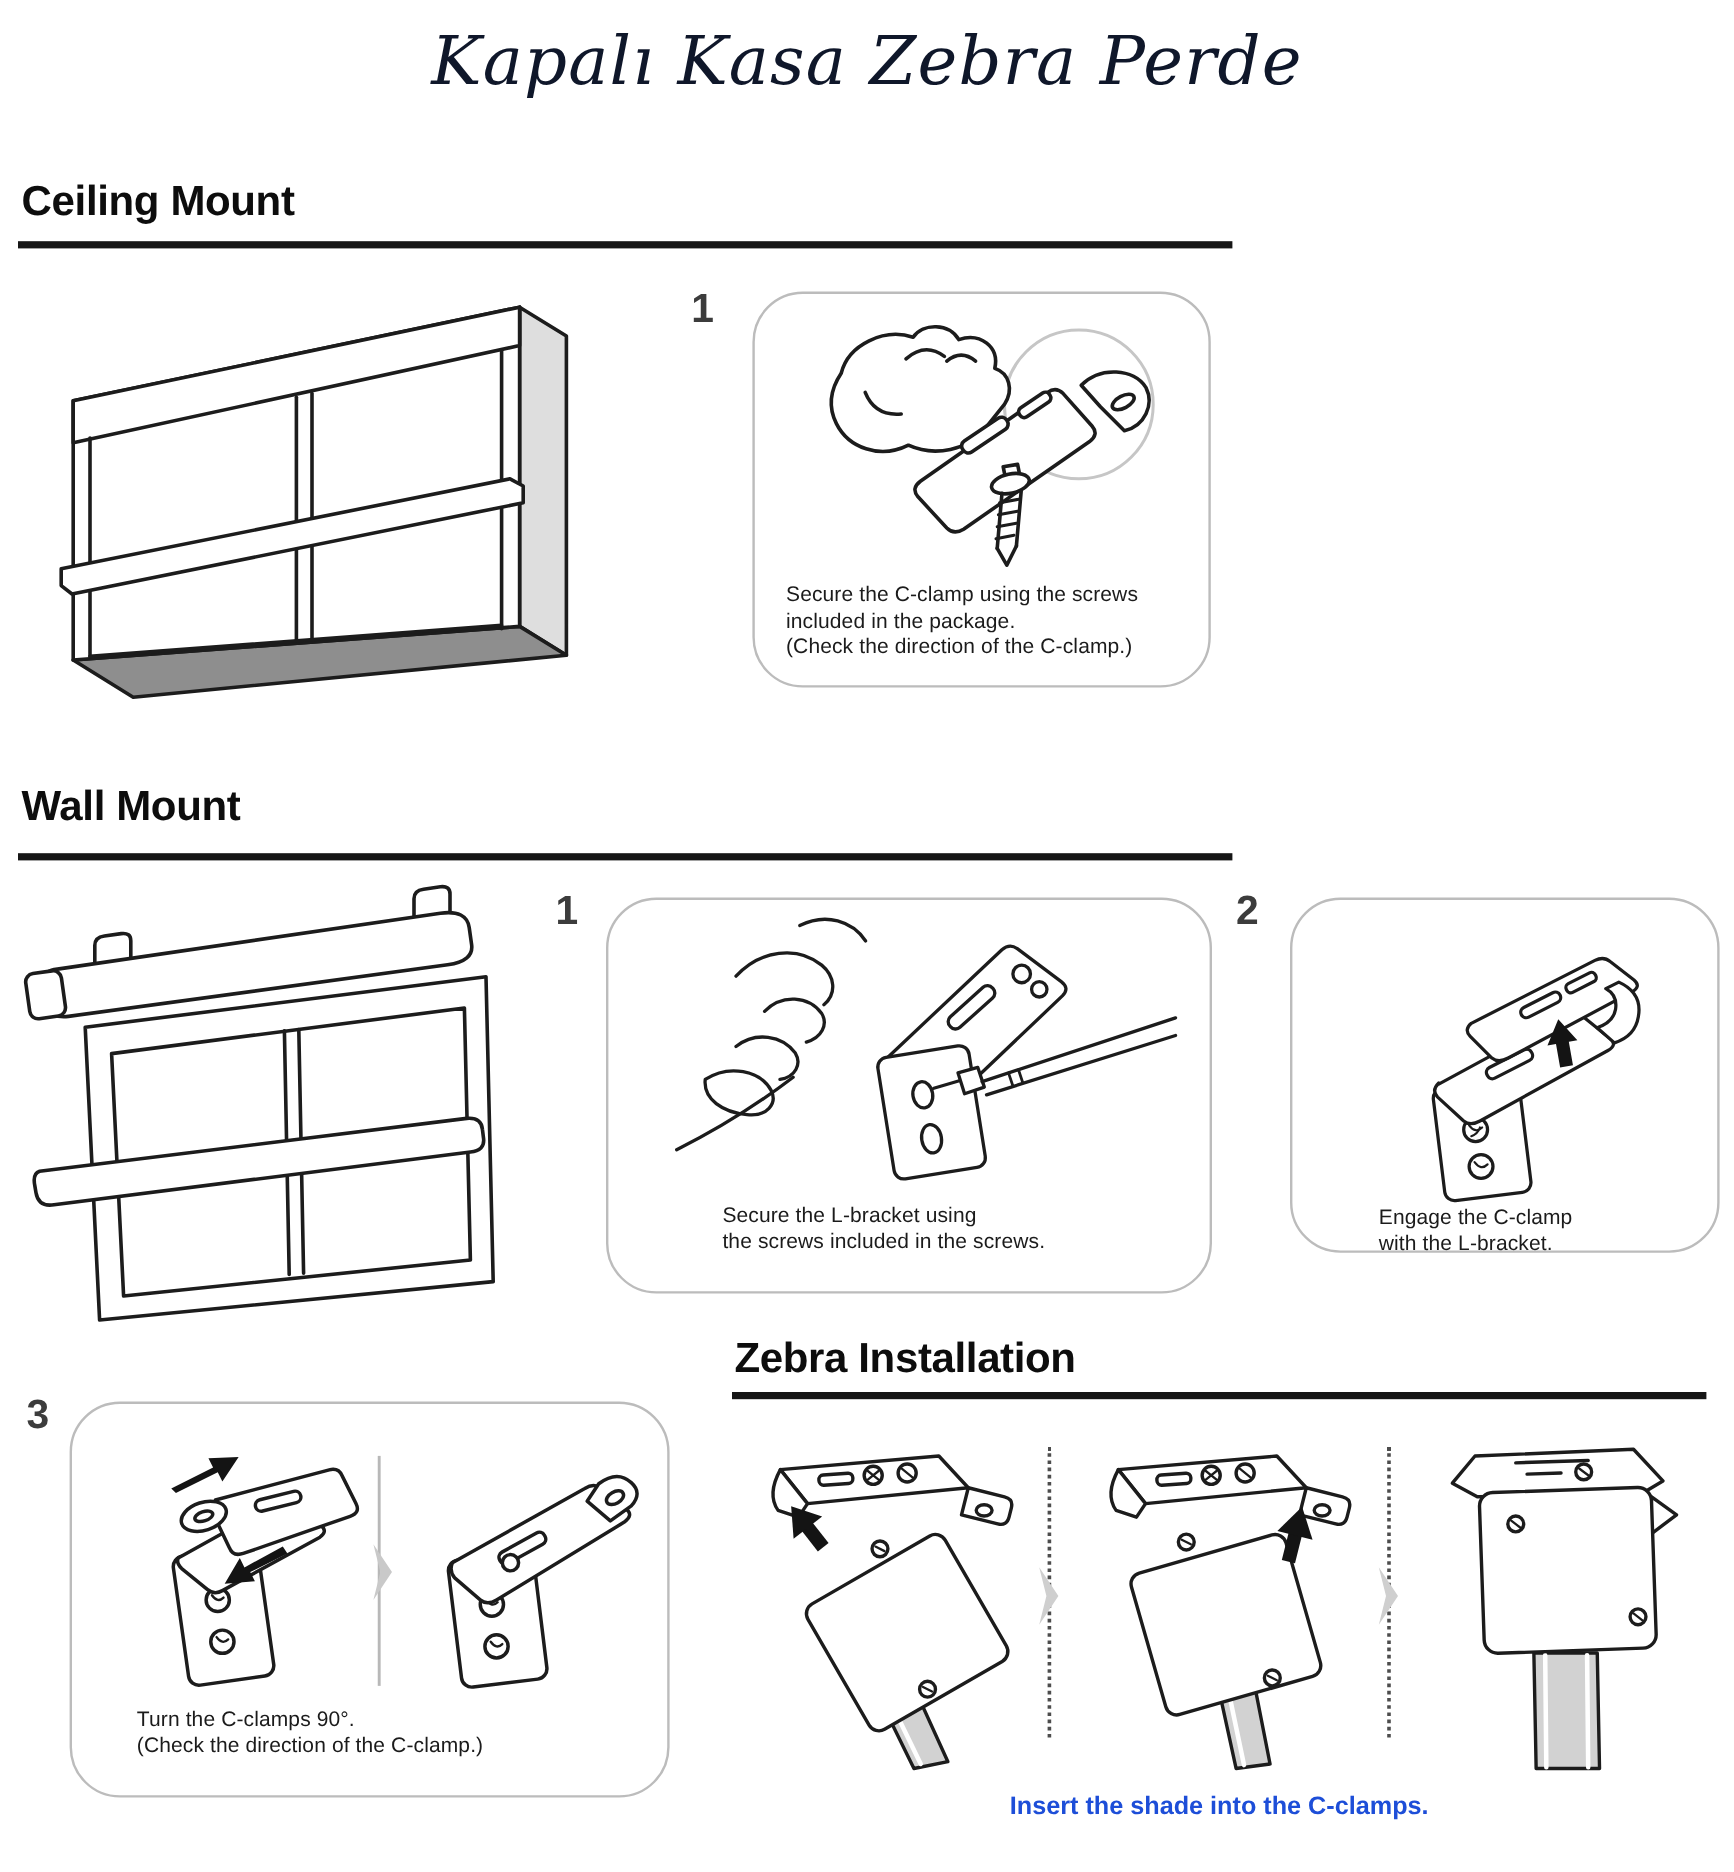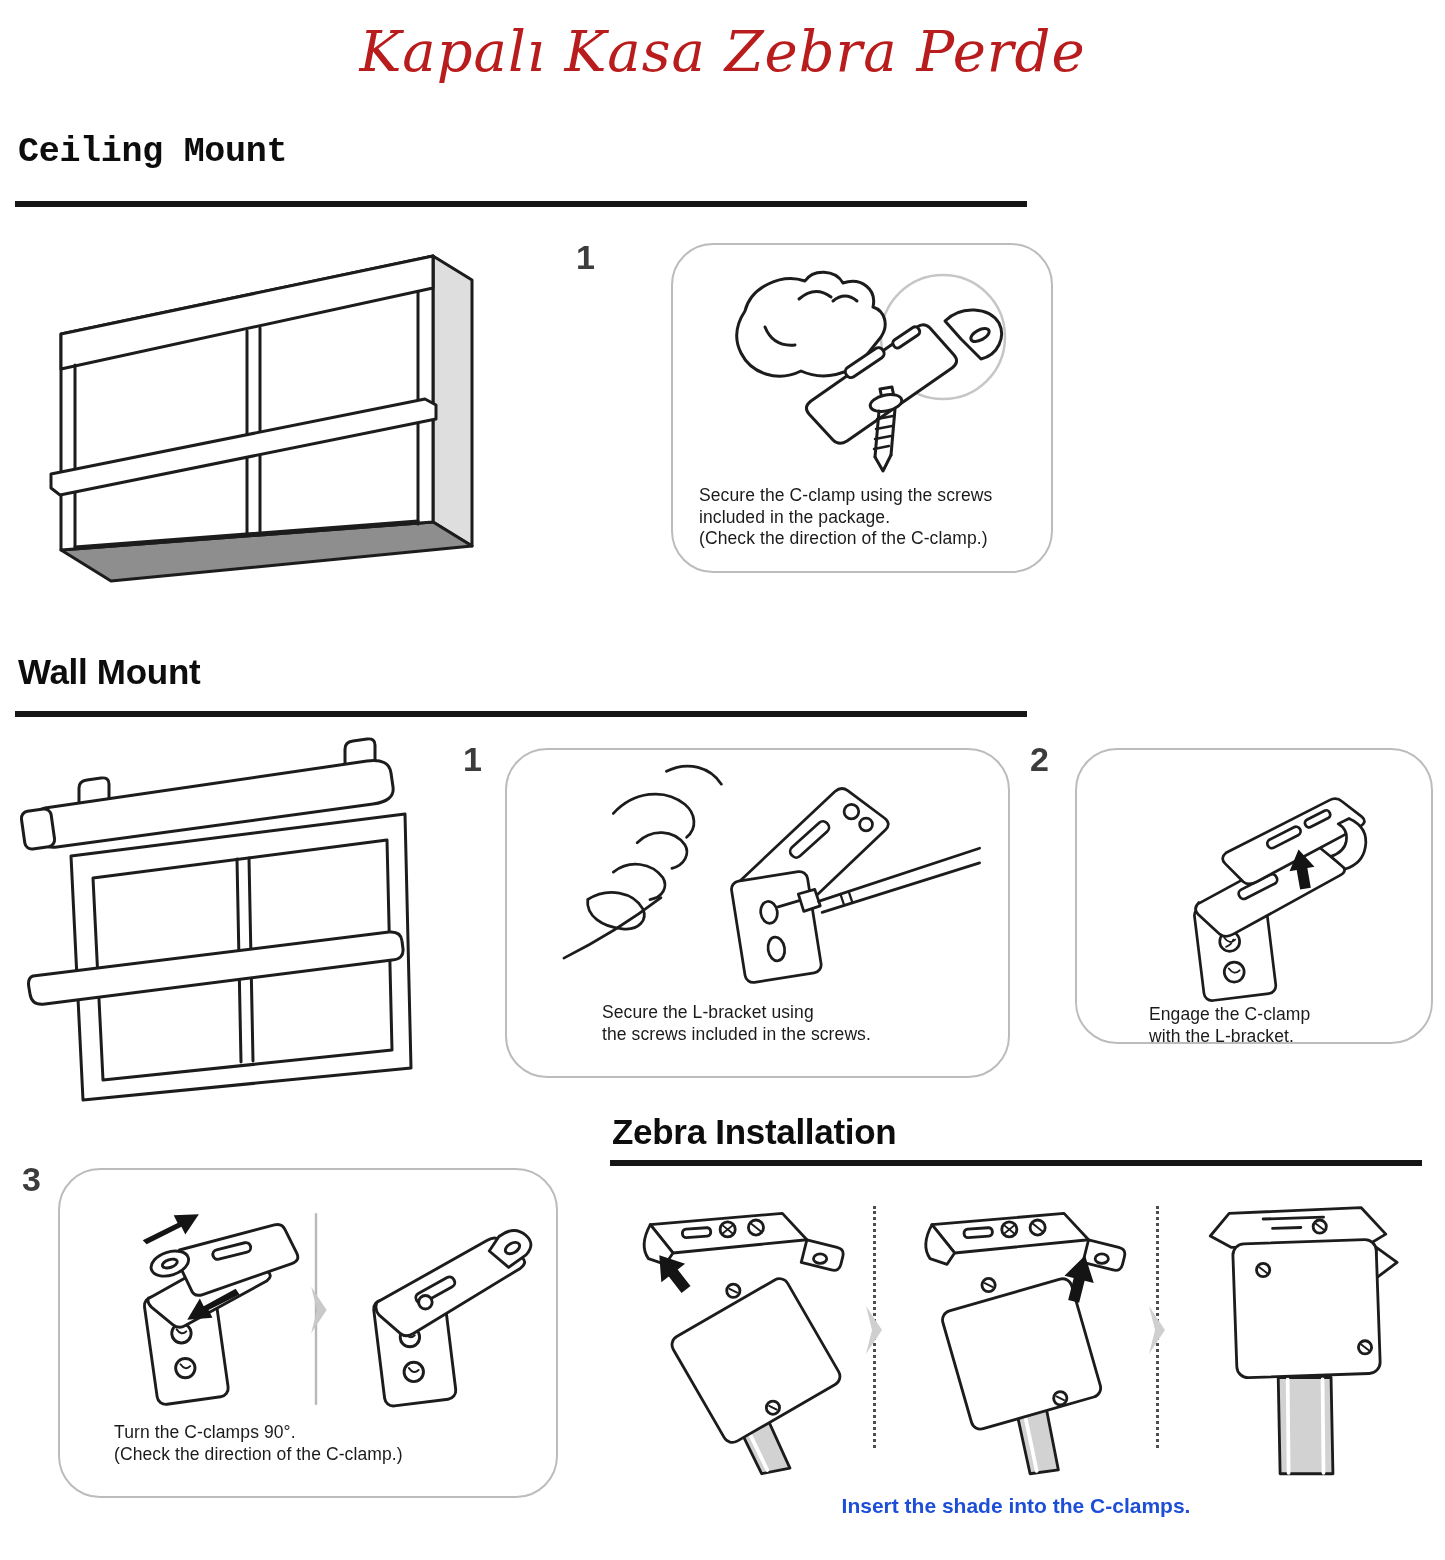--- a/index.html
+++ b/index.html
@@ -2,21 +2,21 @@
 <html><head>
 <meta charset="utf-8">
 <style>
   * { margin:0; padding:0; box-sizing:border-box; }
   html,body { background:#ffffff; }
   body { width:1445px; height:1560px; position:relative; font-family:"Liberation Sans", sans-serif; }
   .page { position:absolute; left:0; top:0; width:1445px; height:1560px; background:#fff; overflow:hidden; }
 
   
   .title { position:absolute; left:0; top:16px; width:1445px; text-align:center;
-           font-family:"DejaVu Serif", serif; font-style:italic; color:#b91c1c; }
+           font-family:"DejaVu Serif", serif; font-style:italic; color:#0f172a; }
   .title .t-line { font-size:56px; line-height:72px; font-weight:500; letter-spacing:1px; }
 
   
   .heading { position:absolute; font-size:35px; font-weight:800; color:#0d0d0d; letter-spacing:-0.3px; }
   .rule { position:absolute; height:6px; background:#161616; }
 
   
   .step-num { position:absolute; font-size:34px; font-weight:800; color:#3c3c3c; }
 
   
@@ -41,40 +41,40 @@
 </style>
 </head>
 <body>
 
 <div class="page">
 
   <header class="title">
     <div class="t-line">Kapalı Kasa Zebra Perde</div>
   </header>
 
-  <h2 class="heading" style="left:18px; top:132px;font-family:Liberation Mono, monospace;">Ceiling Mount</h2>
+  <h2 class="heading" style="left:18px; top:148px;">Ceiling Mount</h2>
   <div class="rule" style="left:15px; top:201px; width:1012px;"></div>
 
   <svg style="left:25px; top:228px;" width="515" height="360" viewBox="0 0 515 360">
     <g class="ln">
       <polygon points="408,28 447,52 447,318 408,294" fill="#dedede"></polygon>
       <polygon points="36,322 408,294 447,318 86,353" fill="#8e8e8e"></polygon>
       <polygon points="36,106 408,28 408,294 36,322"></polygon>
       <polygon points="36,106 408,28 408,60 36,141"></polygon>
       <line x1="50" y1="137" x2="50" y2="319"></line>
       <line x1="393" y1="64" x2="393" y2="296"></line>
       <line x1="222" y1="103" x2="222" y2="306"></line>
       <line x1="235" y1="100" x2="235" y2="305"></line>
       <line x1="50" y1="319" x2="393" y2="293"></line>
       <polygon points="26,246 400,171 411,177 411,191 35,267 26,260"></polygon>
     </g>
   </svg>
 
   <div class="step-num" style="left:576px; top:238px;">1</div>
-  <div class="step-box" style="left:627px; top:243px; width:382px; height:330px;margin-left:44px;">
+  <div class="step-box" style="left:627px; top:243px; width:382px; height:330px;">
     <svg style="left:20px; top:16px;" width="340" height="212" viewBox="0 0 340 212">
       <circle class="mag" cx="250" cy="76" r="62"></circle>
       <g class="ln">
         <path d="M52,50 C58,26 88,12 112,20 C120,8 142,8 150,22 C168,16 184,28 180,46 C192,50 196,64 188,76 L172,96 C158,114 130,120 108,110 C84,122 58,112 48,92 C40,76 44,62 52,50 Z"></path>
         <path class="nf" d="M106,38 q16,-14 32,-2"></path>
         <path class="nf" d="M140,40 q12,-10 24,0"></path>
         <path class="nf" d="M72,66 q8,20 30,18"></path>
         <path d="M252,60 C268,44 296,46 306,62 C313,76 305,94 288,98 L268,78 Z"></path>
         <ellipse cx="287" cy="74" rx="10" ry="5" transform="rotate(-28 287 74)"></ellipse>
         <path d="M118,140 L224,66 q7,-5 13,1 l24,27 q6,7 -2,13 L154,180 q-8,5 -14,-1 l-24,-26 q-6,-7 2,-13 Z"></path>

